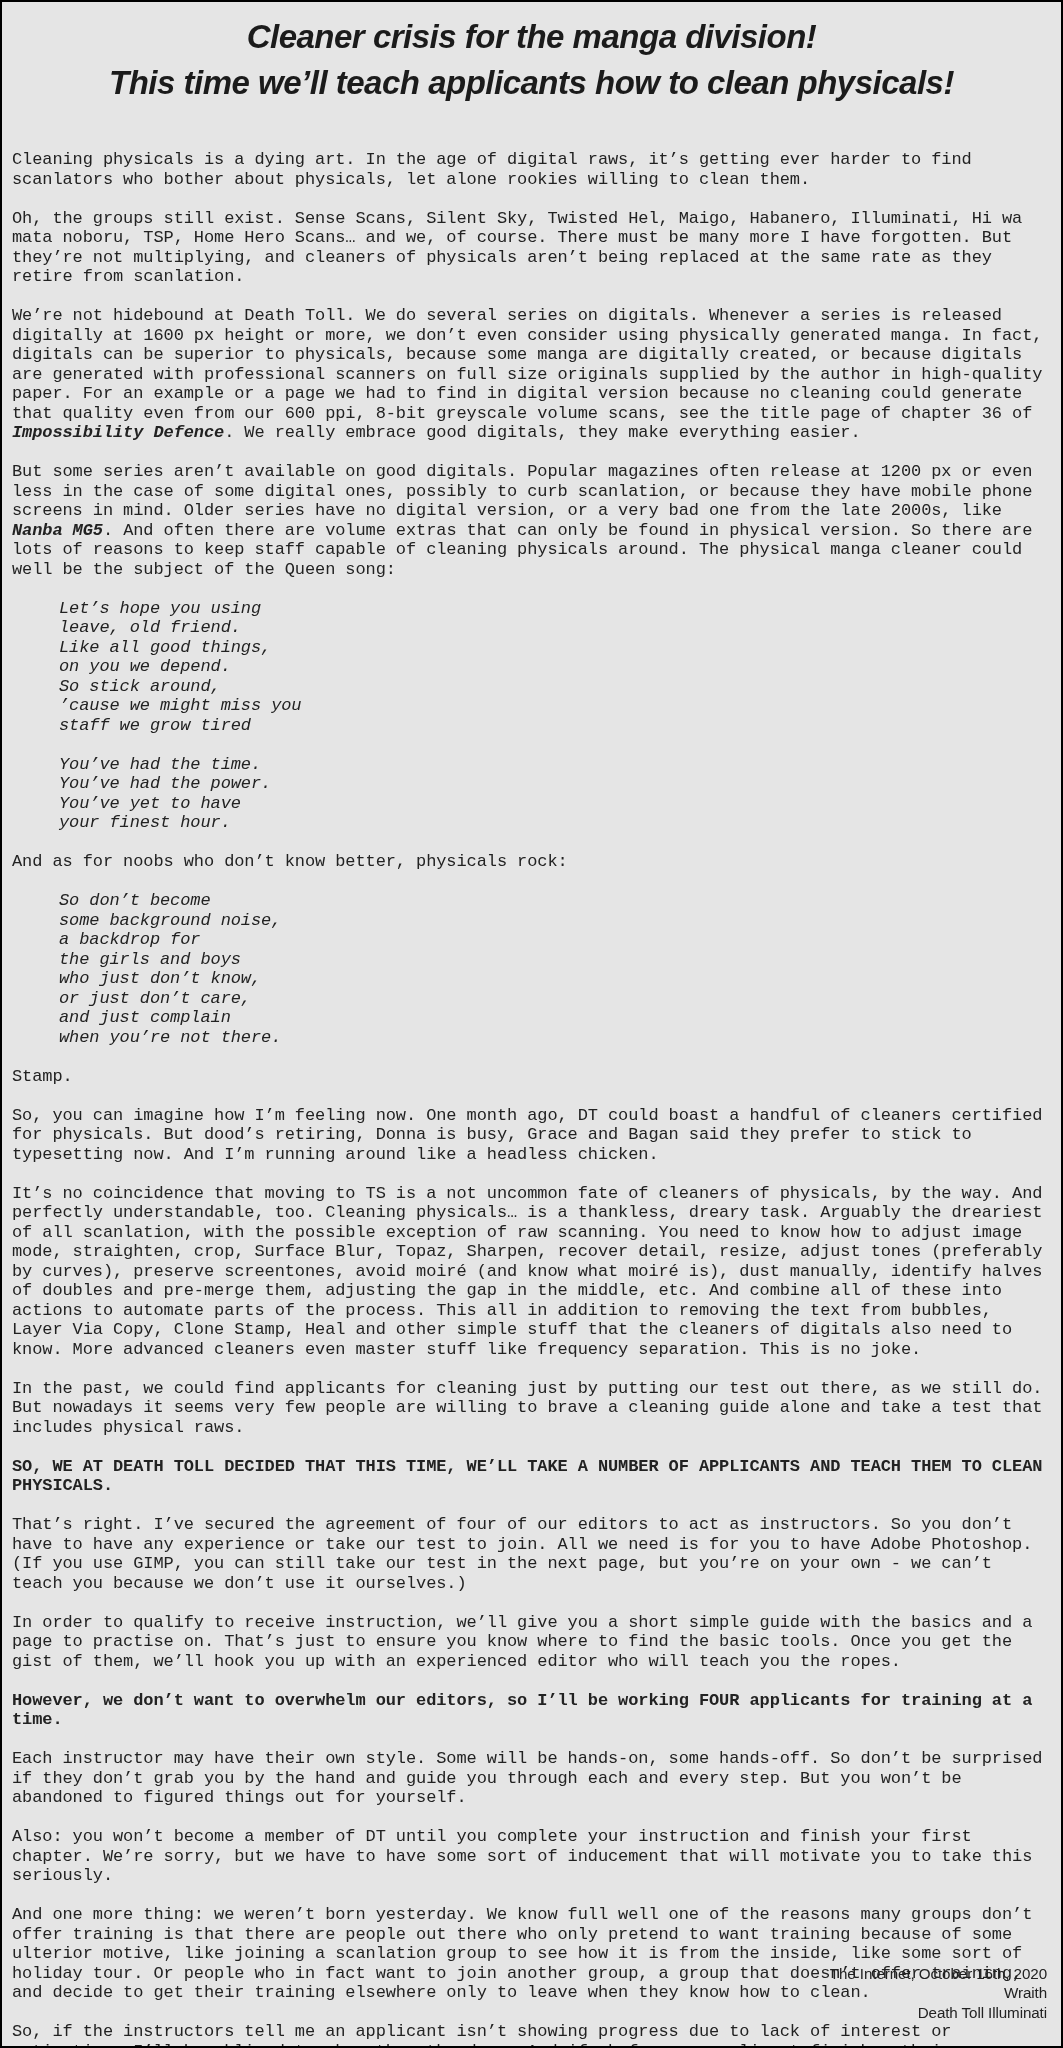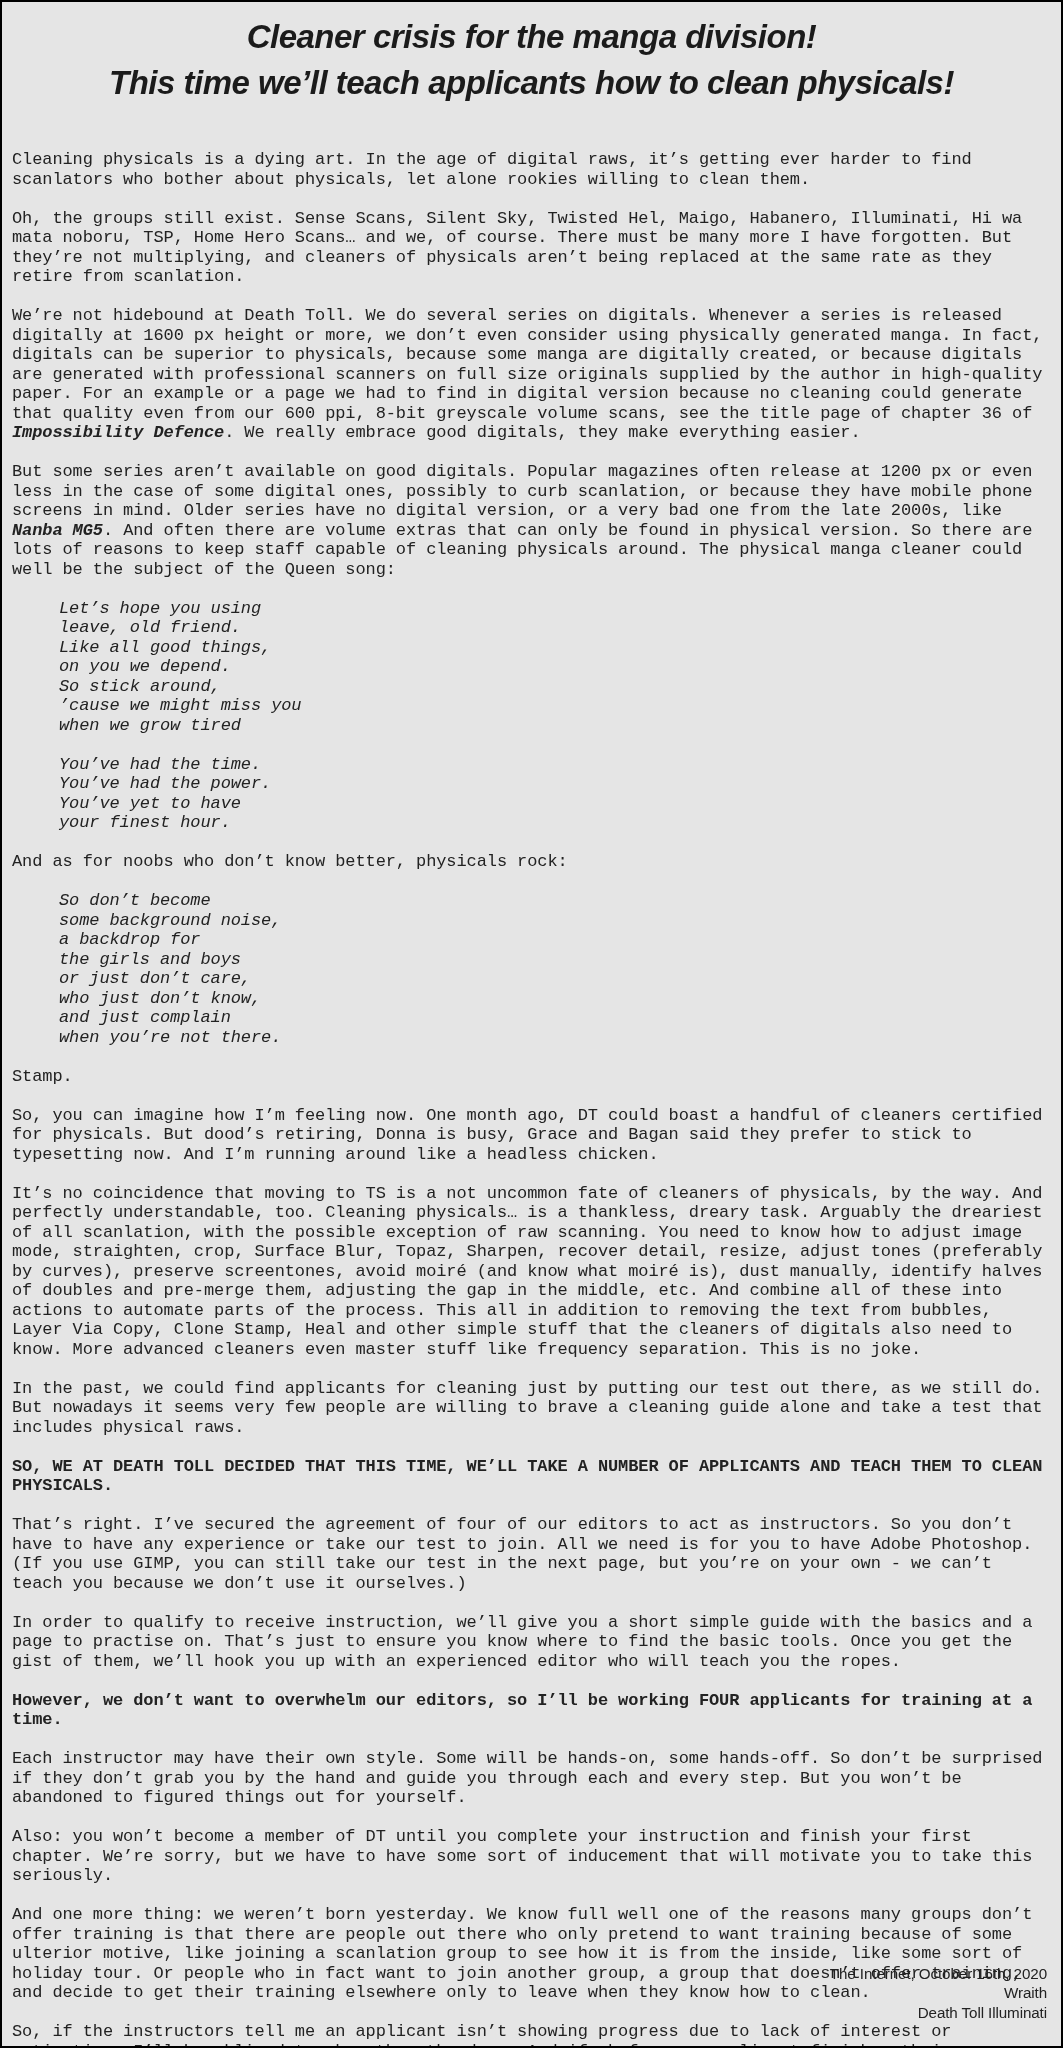--- a/index.html
+++ b/index.html
@@ -71,36 +71,36 @@
       <p class="para"><span>Oh, the groups still exist. Sense Scans, Silent Sky, Twisted Hel, Maigo, Habanero, Illuminati, Hi wa mata noboru, TSP, Home Hero Scans… and we, of course. There must be many more I have forgotten. But they’re not multiplying, and cleaners of physicals aren’t being replaced at the same rate as they retire from scanlation.</span></p>
       <p class="para"><span>We’re not hidebound at Death Toll. We do several series on digitals. Whenever a series is released digitally at 1600 px height or more, we don’t even consider using physically generated manga. In fact, digitals can be superior to physicals, because some manga are digitally created, or because digitals are generated with professional scanners on full size originals supplied by the author in high-quality paper. For an example or a page we had to find in digital version because no cleaning could generate that quality even from our 600 ppi, 8-bit greyscale volume scans, see the title page of chapter 36 of </span><span class="run-bi">Impossibility Defence</span><span>. We really embrace good digitals, they make everything easier.</span></p>
       <p class="para"><span>But some series aren’t available on good digitals. Popular magazines often release at 1200 px or even less in the case of some digital ones, possibly to curb scanlation, or because they have mobile phone screens in mind. Older series have no digital version, or a very bad one from the late 2000s, like </span><span class="run-bi">Nanba MG5</span><span>. And often there are volume extras that can only be found in physical version. So there are lots of reasons to keep staff capable of cleaning physicals around. The physical manga cleaner could well be the subject of the Queen song:</span></p>
       <div class="verse">
         <span class="verse-line"><span>Let’s hope you using</span></span>
         <span class="verse-line"><span>leave, old friend.</span></span>
         <span class="verse-line"><span>Like all good things,</span></span>
         <span class="verse-line"><span>on you we depend.</span></span>
         <span class="verse-line"><span>So stick around,</span></span>
         <span class="verse-line"><span>’cause we might miss you</span></span>
-        <span class="verse-line"><span>when we grow tired</span></span>
+        <span class="verse-line"><span>staff we grow tired</span></span>
       </div>
       <div class="verse">
         <span class="verse-line"><span>You’ve had the time.</span></span>
         <span class="verse-line"><span>You’ve had the power.</span></span>
         <span class="verse-line"><span>You’ve yet to have</span></span>
         <span class="verse-line"><span>your finest hour.</span></span>
       </div>
       <p class="para"><span>And as for noobs who don’t know better, physicals rock:</span></p>
       <div class="verse">
         <span class="verse-line"><span>So don’t become</span></span>
         <span class="verse-line"><span>some background noise,</span></span>
         <span class="verse-line"><span>a backdrop for</span></span>
         <span class="verse-line"><span>the girls and boys</span></span>
+        <span class="verse-line"><span>who just don’t know,</span></span>
         <span class="verse-line"><span>or just don’t care,</span></span>
-        <span class="verse-line"><span>who just don’t know,</span></span>
         <span class="verse-line"><span>and just complain</span></span>
         <span class="verse-line"><span>when you’re not there.</span></span>
       </div>
       <p class="para"><span>Stamp.</span></p>
       <p class="para"><span>So, you can imagine how I’m feeling now. One month ago, DT could boast a handful of cleaners certified for physicals. But dood’s retiring, Donna is busy, Grace and Bagan said they prefer to stick to typesetting now. And I’m running around like a headless chicken.</span></p>
       <p class="para"><span>It’s no coincidence that moving to TS is a not uncommon fate of cleaners of physicals, by the way. And perfectly understandable, too. Cleaning physicals… is a thankless, dreary task. Arguably the dreariest of all scanlation, with the possible exception of raw scanning. You need to know how to adjust image mode, straighten, crop, Surface Blur, Topaz, Sharpen, recover detail, resize, adjust tones (preferably by curves), preserve screentones, avoid moiré (and know what moiré is), dust manually, identify halves of doubles and pre-merge them, adjusting the gap in the middle, etc. And combine all of these into actions to automate parts of the process. This all in addition to removing the text from bubbles, Layer Via Copy, Clone Stamp, Heal and other simple stuff that the cleaners of digitals also need to know. More advanced cleaners even master stuff like frequency separation. This is no joke.</span></p>
       <p class="para"><span>In the past, we could find applicants for cleaning just by putting our test out there, as we still do. But nowadays it seems very few people are willing to brave a cleaning guide alone and take a test that includes physical raws.</span></p>
       <p class="para"><span class="run-b">SO, WE AT DEATH TOLL DECIDED THAT THIS TIME, WE’LL TAKE A NUMBER OF APPLICANTS AND TEACH THEM TO CLEAN PHYSICALS.</span></p>
       <p class="para"><span>That’s right. I’ve secured the agreement of four of our editors to act as instructors. So you don’t have to have any experience or take our test to join. All we need is for you to have Adobe Photoshop. (If you use GIMP, you can still take our test in the next page, but you’re on your own - we can’t teach you because we don’t use it ourselves.)</span></p>
       <p class="para"><span>In order to qualify to receive instruction, we’ll give you a short simple guide with the basics and a page to practise on. That’s just to ensure you know where to find the basic tools. Once you get the gist of them, we’ll hook you up with an experienced editor who will teach you the ropes.</span></p>

